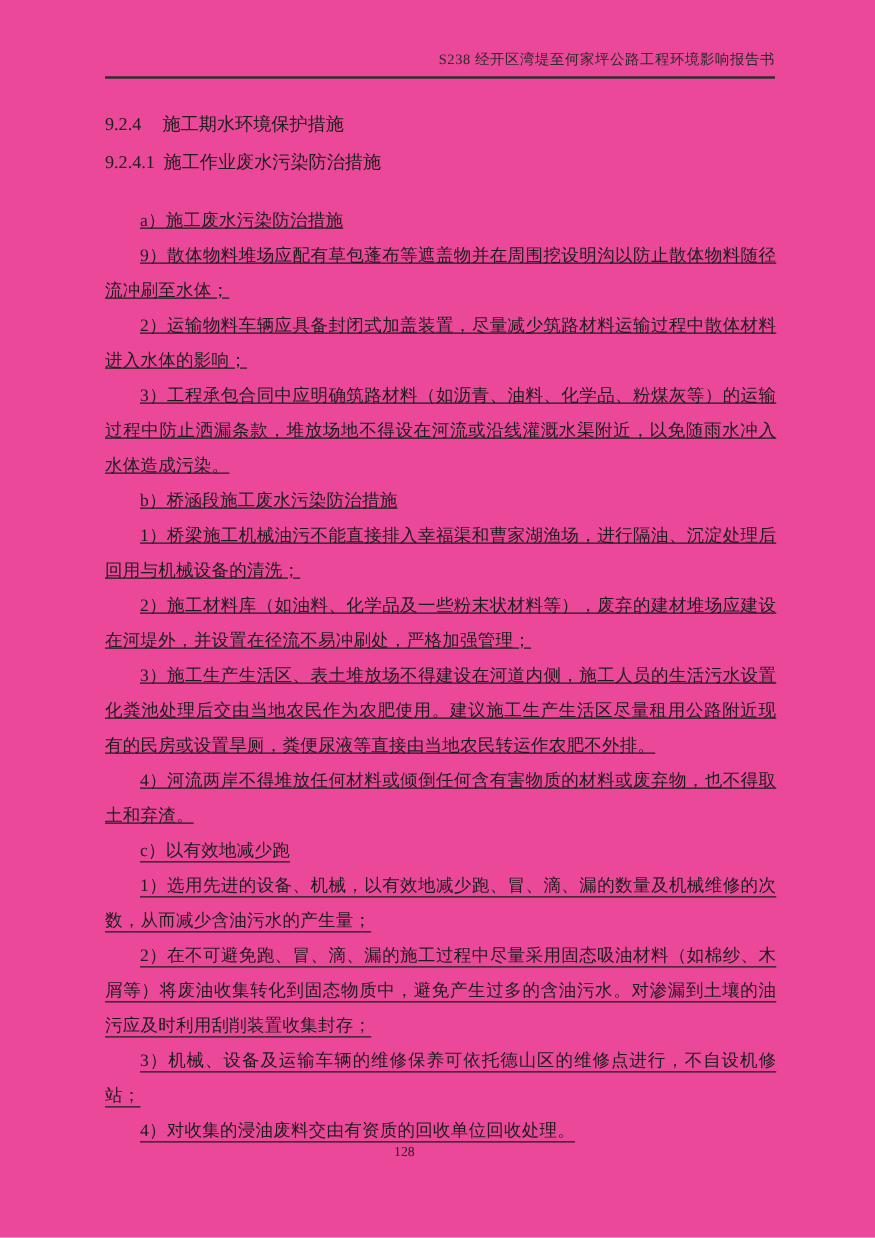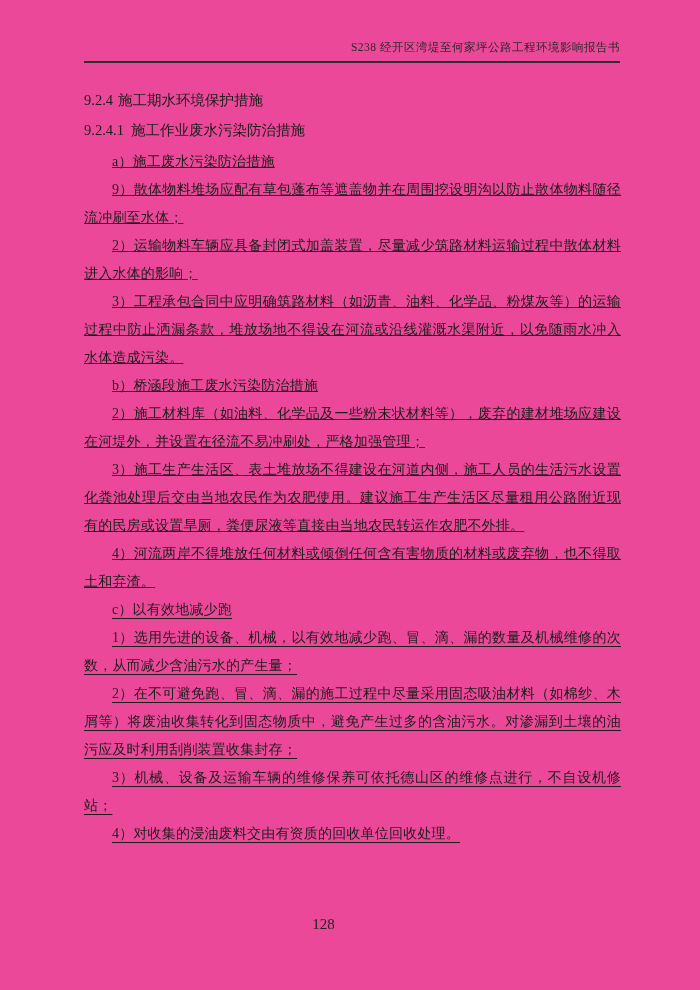--- a/index.html
+++ b/index.html
@@ -16,36 +16,36 @@
   }
   .header-rule {
     position:absolute; top:61px; left:84px; width:536px; height:2px;
     background:#2e2e2e;
   }
   .content {
     position:absolute; top:86px; left:84px; width:537px;
     font-size:14px; line-height:28px;
   }
   .h1 { font-size:14.5px; line-height:28px; margin:0 0 2px 0; }
-  .h1 .num { margin-right:5px; }
-  .h2 { font-size:14.5px; line-height:28px; margin:0 0 4px 0; }
+  .h1 .num { margin-right:17px; }
+  .h2 { font-size:14.5px; line-height:28px; margin:0 0 20px 0; }
   .h2 .num { margin-right:7px; }
   p.para {
     margin:0; text-indent:2em; text-align:justify;
     letter-spacing:0.2px;
     text-decoration:underline;
   }
   p.para.u {
     text-decoration:underline;
     text-underline-offset:4px;
     text-decoration-thickness:1px;
   }
   .footer {
     position:absolute; left:0; width:647px; top:916px;
-    text-align:center; font-size:15px; color:#222;
+    text-align:center; font-size:11px; color:#222;
   }
 </style>
 </head>
 <body>
 
 <div class="page">
 
   <div class="header">
     <span>S238 经开区湾堤至何家坪公路工程环境影响报告书</span>
   </div>
@@ -59,20 +59,21 @@
 
     <div class="h2">
       <span class="num">9.2.4.1</span><span>施工作业废水污染防治措施</span>
     </div>
 
     <p class="para">a）施工废水污染防治措施</p>
     <p class="para">9）散体物料堆场应配有草包蓬布等遮盖物并在周围挖设明沟以防止散体物料随径流冲刷至水体；</p>
     <p class="para">2）运输物料车辆应具备封闭式加盖装置，尽量减少筑路材料运输过程中散体材料进入水体的影响；</p>
     <p class="para">3）工程承包合同中应明确筑路材料（如沥青、油料、化学品、粉煤灰等）的运输过程中防止洒漏条款，堆放场地不得设在河流或沿线灌溉水渠附近，以免随雨水冲入水体造成污染。</p>
     <p class="para">b）桥涵段施工废水污染防治措施</p>
+    <p class="para">1）桥梁施工机械油污不能直接排入幸福渠和曹家湖渔场，进行隔油、沉淀处理后回用与机械设备的清洗；</p>
     <p class="para">2）施工材料库（如油料、化学品及一些粉末状材料等），废弃的建材堆场应建设在河堤外，并设置在径流不易冲刷处，严格加强管理；</p>
     <p class="para">3）施工生产生活区、表土堆放场不得建设在河道内侧，施工人员的生活污水设置化粪池处理后交由当地农民作为农肥使用。建议施工生产生活区尽量租用公路附近现有的民房或设置旱厕，粪便尿液等直接由当地农民转运作农肥不外排。</p>
     <p class="para">4）河流两岸不得堆放任何材料或倾倒任何含有害物质的材料或废弃物，也不得取土和弃渣。</p>
     <p class="para u">c）以有效地减少跑</p>
     <p class="para u">1）选用先进的设备、机械，以有效地减少跑、冒、滴、漏的数量及机械维修的次数，从而减少含油污水的产生量；</p>
     <p class="para u">2）在不可避免跑、冒、滴、漏的施工过程中尽量采用固态吸油材料（如棉纱、木屑等）将废油收集转化到固态物质中，避免产生过多的含油污水。对渗漏到土壤的油污应及时利用刮削装置收集封存；</p>
     <p class="para u">3）机械、设备及运输车辆的维修保养可依托德山区的维修点进行，不自设机修站；</p>
     <p class="para u">4）对收集的浸油废料交由有资质的回收单位回收处理。</p>
 
   </div>

